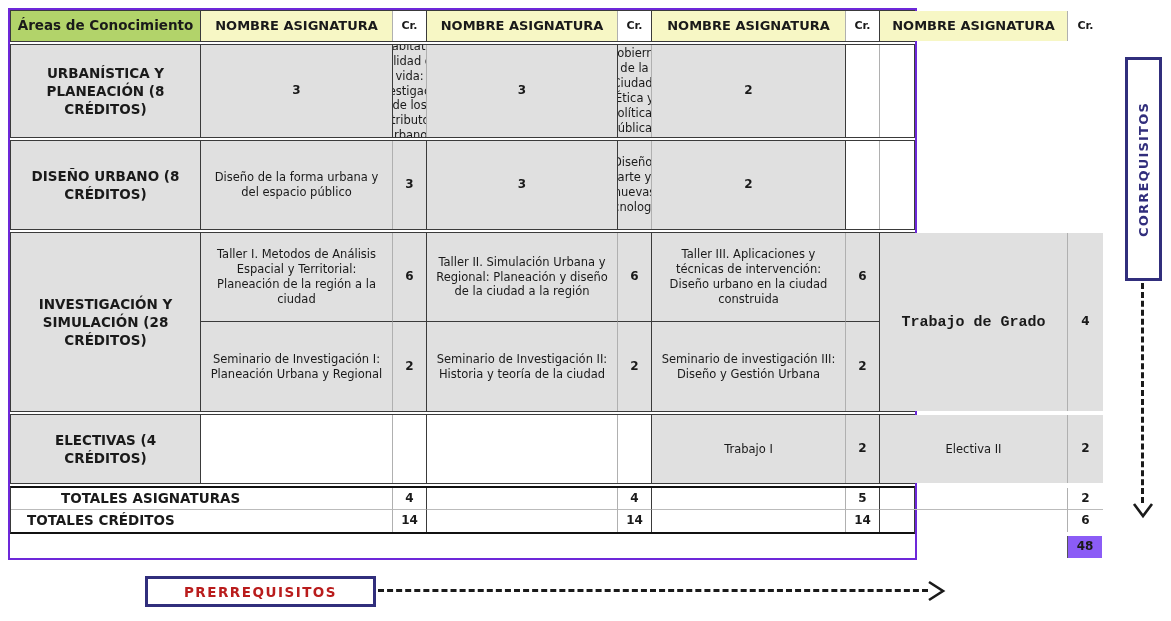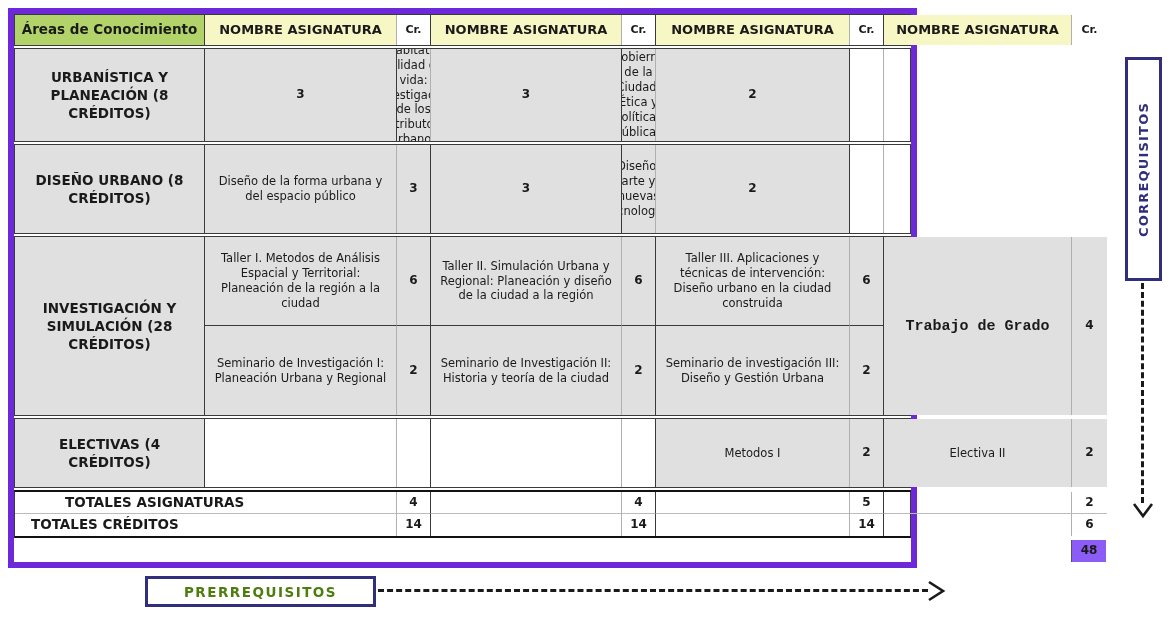--- a/index.html
+++ b/index.html
@@ -4,21 +4,21 @@
 <style>
   * { margin:0; padding:0; box-sizing:border-box; }
   html,body { background:#fff; }
   .page {
     position:relative; width:1171px; height:621px; background:#ffffff;
     font-family:"DejaVu Sans","Liberation Sans",sans-serif; color:#1a1a1a; overflow:hidden;
   }
   
   .t-outer {
     position:absolute; left:8px; top:8px; width:909px;
-    border:6px solid #6d28d9; background:#ffffff; padding:0;
+    border:2px solid #6d28d9; background:#ffffff; padding:0;
   }
   .band {
     display:grid;
     grid-template-columns:190px 192px 34px 191px 34px 194px 34px 188px 35px;
     border:1px solid #3a3a3a; background:#ffffff; margin-bottom:2px;
   }
   .band:last-child { margin-bottom:0; }
   .band-header { grid-auto-rows:30px; }
   .band-r1 { grid-auto-rows:92px; }
   .band-r2 { grid-auto-rows:88px; }
@@ -54,21 +54,21 @@
   .vert {
     transform:rotate(-90deg); white-space:nowrap;
     color:#312e7c; font-size:13px; font-weight:600; letter-spacing:1.2px;
   }
   .v-dash { position:absolute; left:1141px; top:283px; height:220px; width:0; border-left:3px dashed #1a1a1a; }
   .v-head { position:absolute; left:1132px; top:502px; }
   .pre-box {
     position:absolute; left:145px; top:576px; width:231px; height:31px;
     border:3px solid #312e7c; background:#fff;
     display:flex; align-items:center; justify-content:center;
-    color:#4d7c0f; font-size:13.5px; font-weight:600; letter-spacing:1.5px;
+    color:#b91c1c; font-size:13.5px; font-weight:600; letter-spacing:1.5px;
   }
   .h-dash { position:absolute; left:378px; top:589px; width:550px; height:0; border-top:3px dashed #1a1a1a; }
   .h-head { position:absolute; left:926px; top:580px; }
 </style>
 </head>
 <body>
 
 <div class="page">
 
   <div class="t-outer">
@@ -124,21 +124,21 @@
       <div class="c gray bl" style="grid-row:2; grid-column:6;">Seminario de investigación III: Diseño y Gestión Urbana</div>
       <div class="c gray cr bd" style="grid-row:2; grid-column:7;">2</div>
     </div>
 
     <div class="band band-ele">
       <div class="c gray area bd">ELECTIVAS (4 CRÉDITOS)</div>
       <div class="c bl"></div>
       <div class="c cr bd"></div>
       <div class="c bl"></div>
       <div class="c cr bd"></div>
-      <div class="c gray bl">Metodos I</div>
+      <div class="c gray bl">Trabajo I</div>
       <div class="c gray cr bd">2</div>
       <div class="c gray bl">Electiva II</div>
       <div class="c gray cr">2</div>
     </div>
 
     <div class="band band-tot">
       <div class="c tot-label bl tot-row1" style="grid-row:1; grid-column:1/3;">TOTALES ASIGNATURAS</div>
       <div class="c cr bd tot-row1" style="grid-row:1; grid-column:3;">4</div>
       <div class="c bl tot-row1" style="grid-row:1; grid-column:4;"></div>
       <div class="c cr bd tot-row1" style="grid-row:1; grid-column:5;">4</div>

